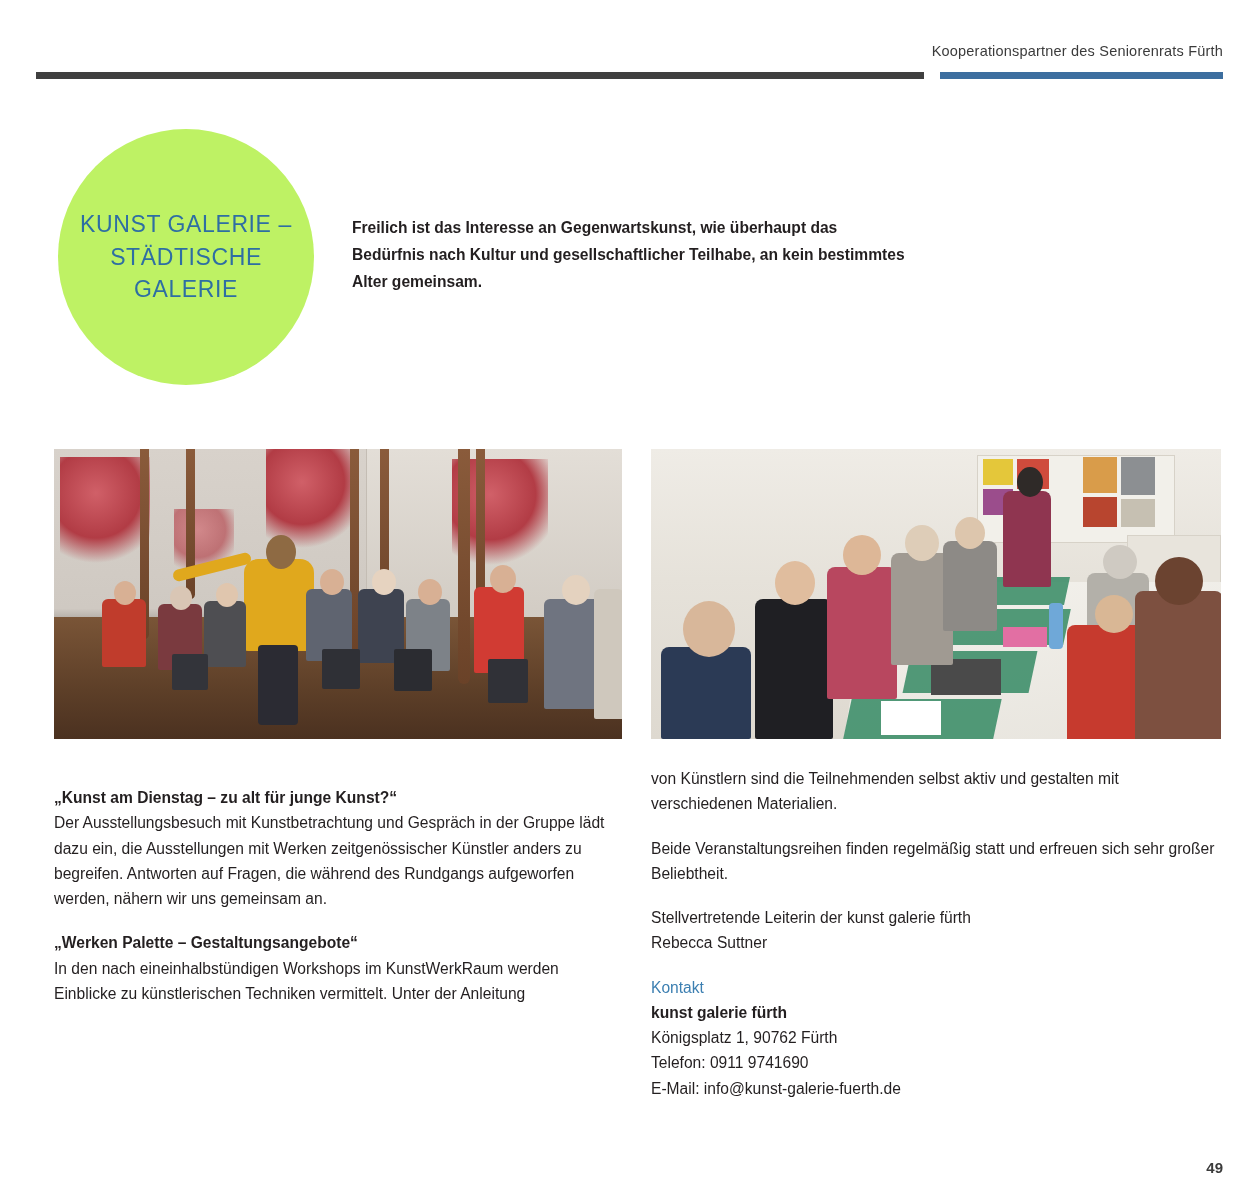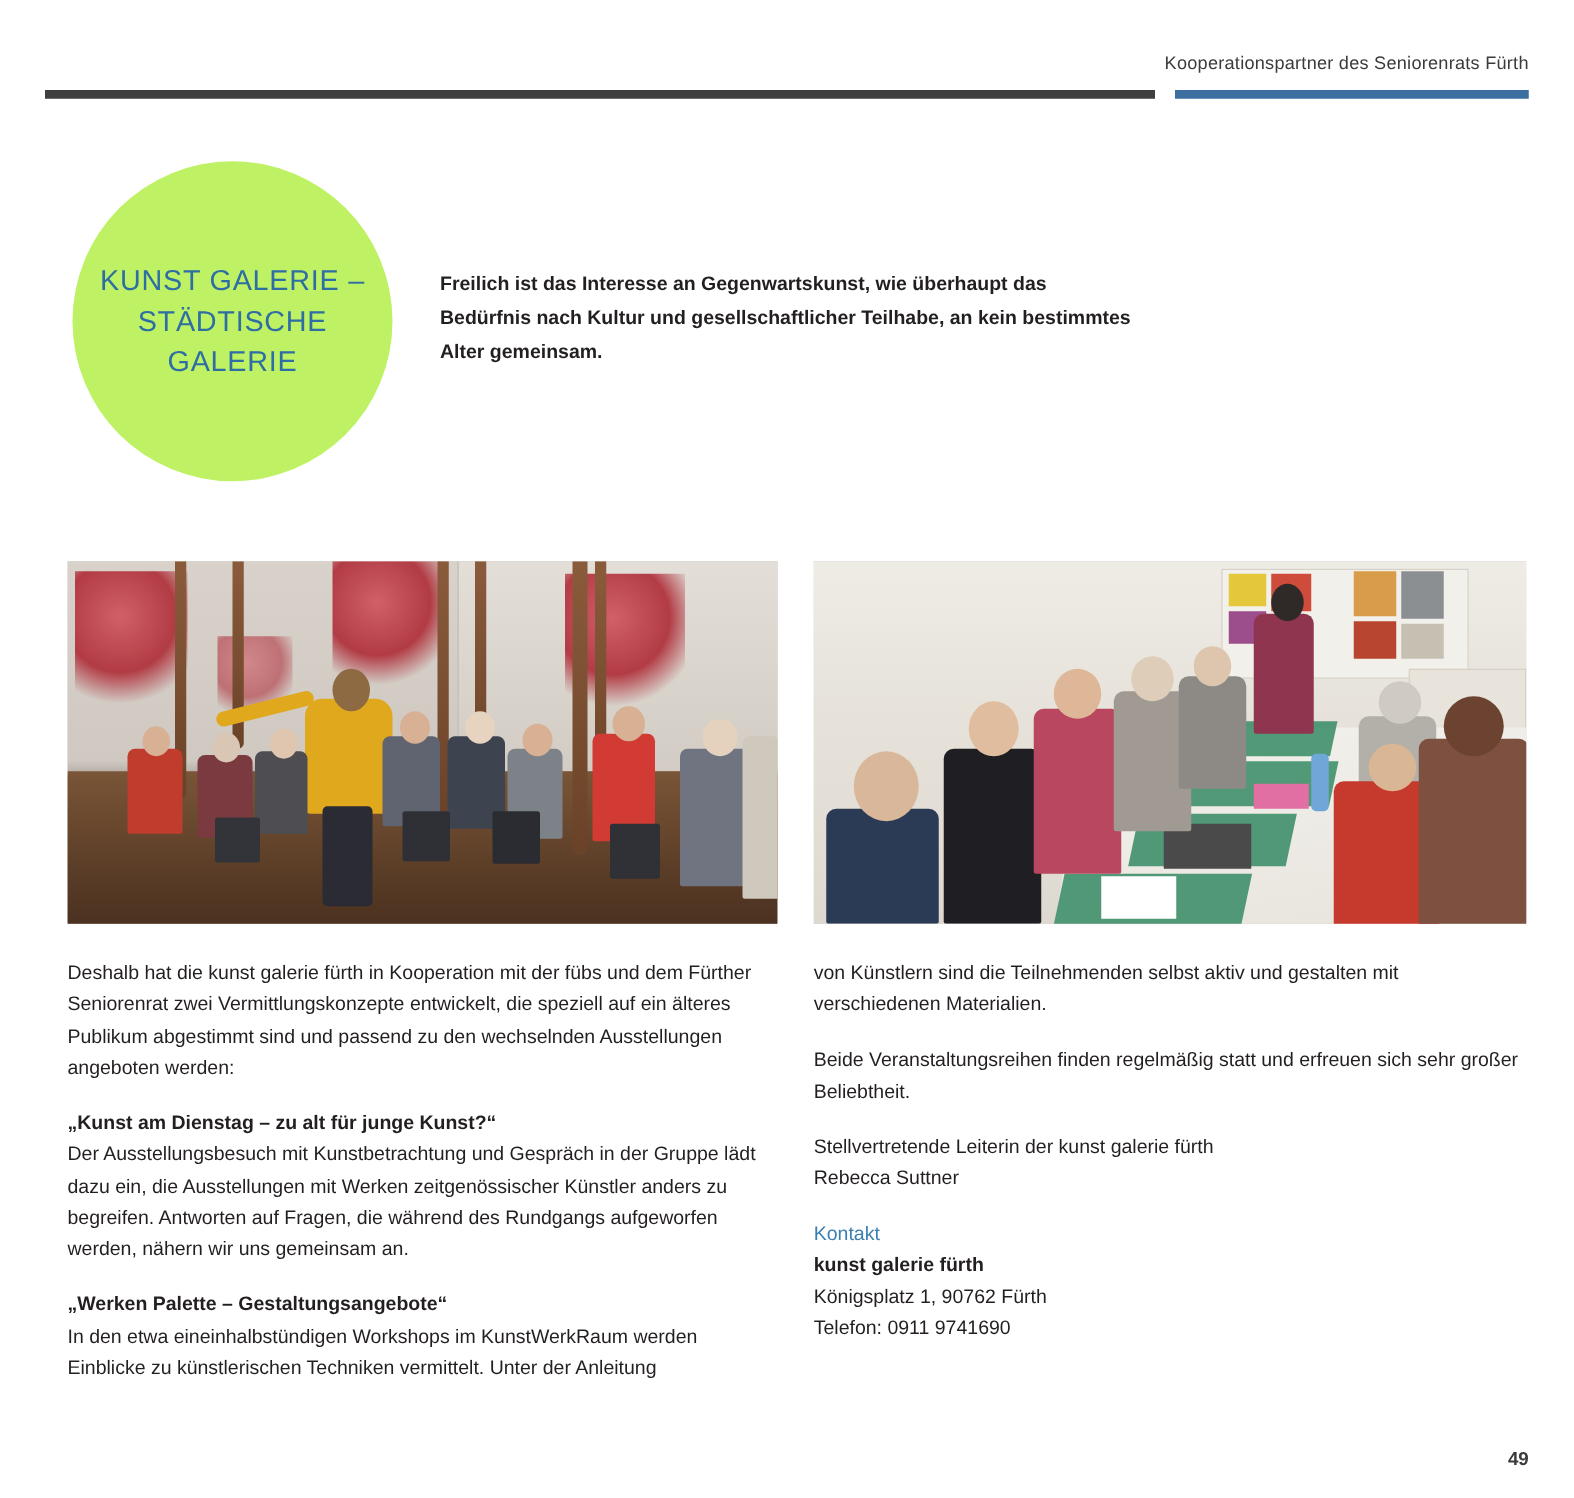--- a/index.html
+++ b/index.html
@@ -312,36 +312,36 @@
   <div class="p2-head" style="left:452px; top:96px; width:34px; height:34px; background:#cfcac2;"></div>
 
   <div class="p2-person" style="left:416px; top:176px; width:84px; height:116px; background:#c63a2e;"></div>
   <div class="p2-head" style="left:444px; top:146px; width:38px; height:38px; background:#d9b795;"></div>
 
   <div class="p2-person" style="left:484px; top:142px; width:88px; height:150px; background:#7d5040;"></div>
   <div class="p2-head" style="left:504px; top:108px; width:48px; height:48px; background:#6b4330;"></div>
 </div>
 
 <div class="col" id="col-left">
-  <p>Deshalb hat die kunst galerie fürth in Kooperation mit der fübs und dem Fürther Seniorenrat zwei Vermittlungskonzepte entwickelt, die speziell auf ein älteres Publikum abgestimmt sind und passend zu den wechselnden Ausstellungen angeboten werden:</p>
   <div class="para-gap"></div>
   <p class="sub">„Kunst am Dienstag – zu alt für junge Kunst?“</p>
   <p>Der Ausstellungsbesuch mit Kunstbetrachtung und Gespräch in der Gruppe lädt dazu ein, die Ausstellungen mit Werken zeitgenössischer Künstler anders zu begreifen. Antworten auf Fragen, die während des Rundgangs aufgeworfen werden, nähern wir uns gemeinsam an.</p>
   <div class="para-gap"></div>
   <p class="sub">„Werken Palette – Gestaltungsangebote“</p>
-  <p>In den etwa eineinhalbstündigen Workshops im KunstWerkRaum werden Einblicke zu künstlerischen Techniken vermittelt. Unter der Anleitung</p>
+  <p>In den nach eineinhalbstündigen Workshops im KunstWerkRaum werden Einblicke zu künstlerischen Techniken vermittelt. Unter der Anleitung</p>
 </div>
 
 <div class="col" id="col-right">
   <p>von Künstlern sind die Teilnehmenden selbst aktiv und gestalten mit verschiedenen Materialien.</p>
   <div class="para-gap"></div>
   <p>Beide Veranstaltungsreihen finden regelmäßig statt und erfreuen sich sehr großer Beliebtheit.</p>
   <div class="para-gap"></div>
   <p>Stellvertretende Leiterin der kunst galerie fürth</p>
   <p>Rebecca Suttner</p>
   <div class="para-gap"></div>
   <p class="kontakt-label">Kontakt</p>
   <p class="bold">kunst galerie fürth</p>
   <p>Königsplatz 1, 90762 Fürth</p>
   <p>Telefon: 0911 9741690</p>
+  <p>E-Mail: info@kunst-galerie-fuerth.de</p>
 </div>
 
 <div class="page-number">49</div>
 
 </body></html>

